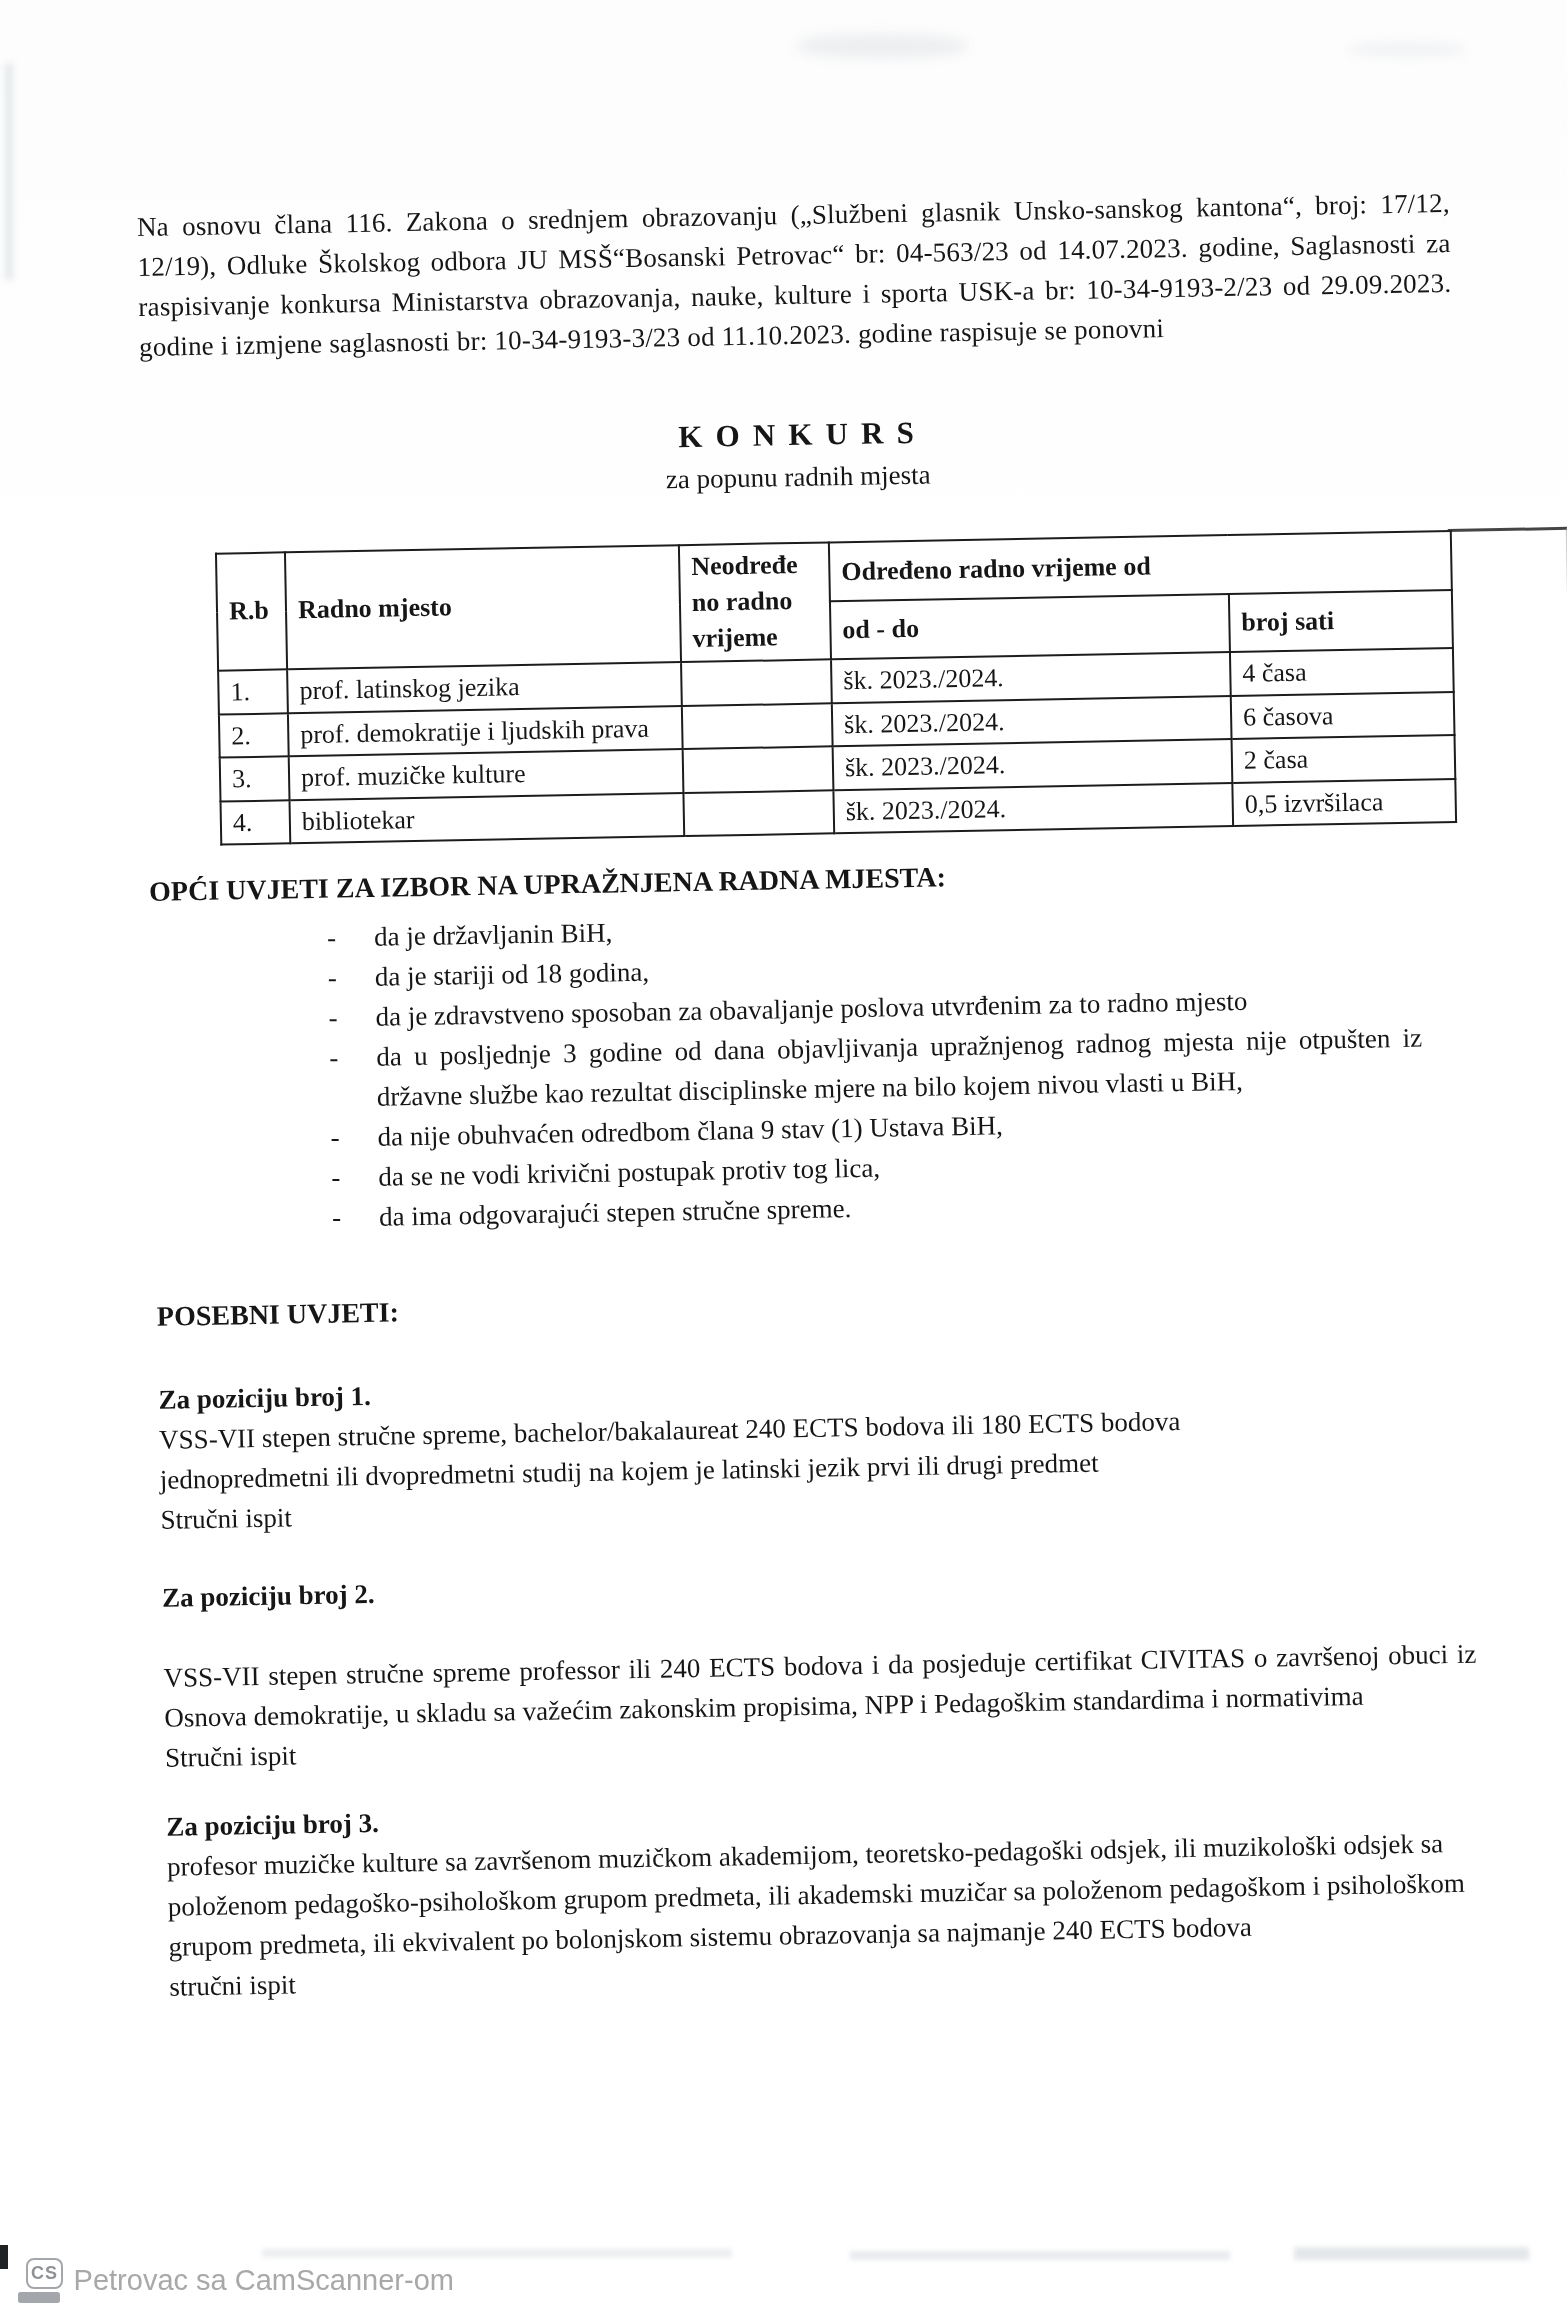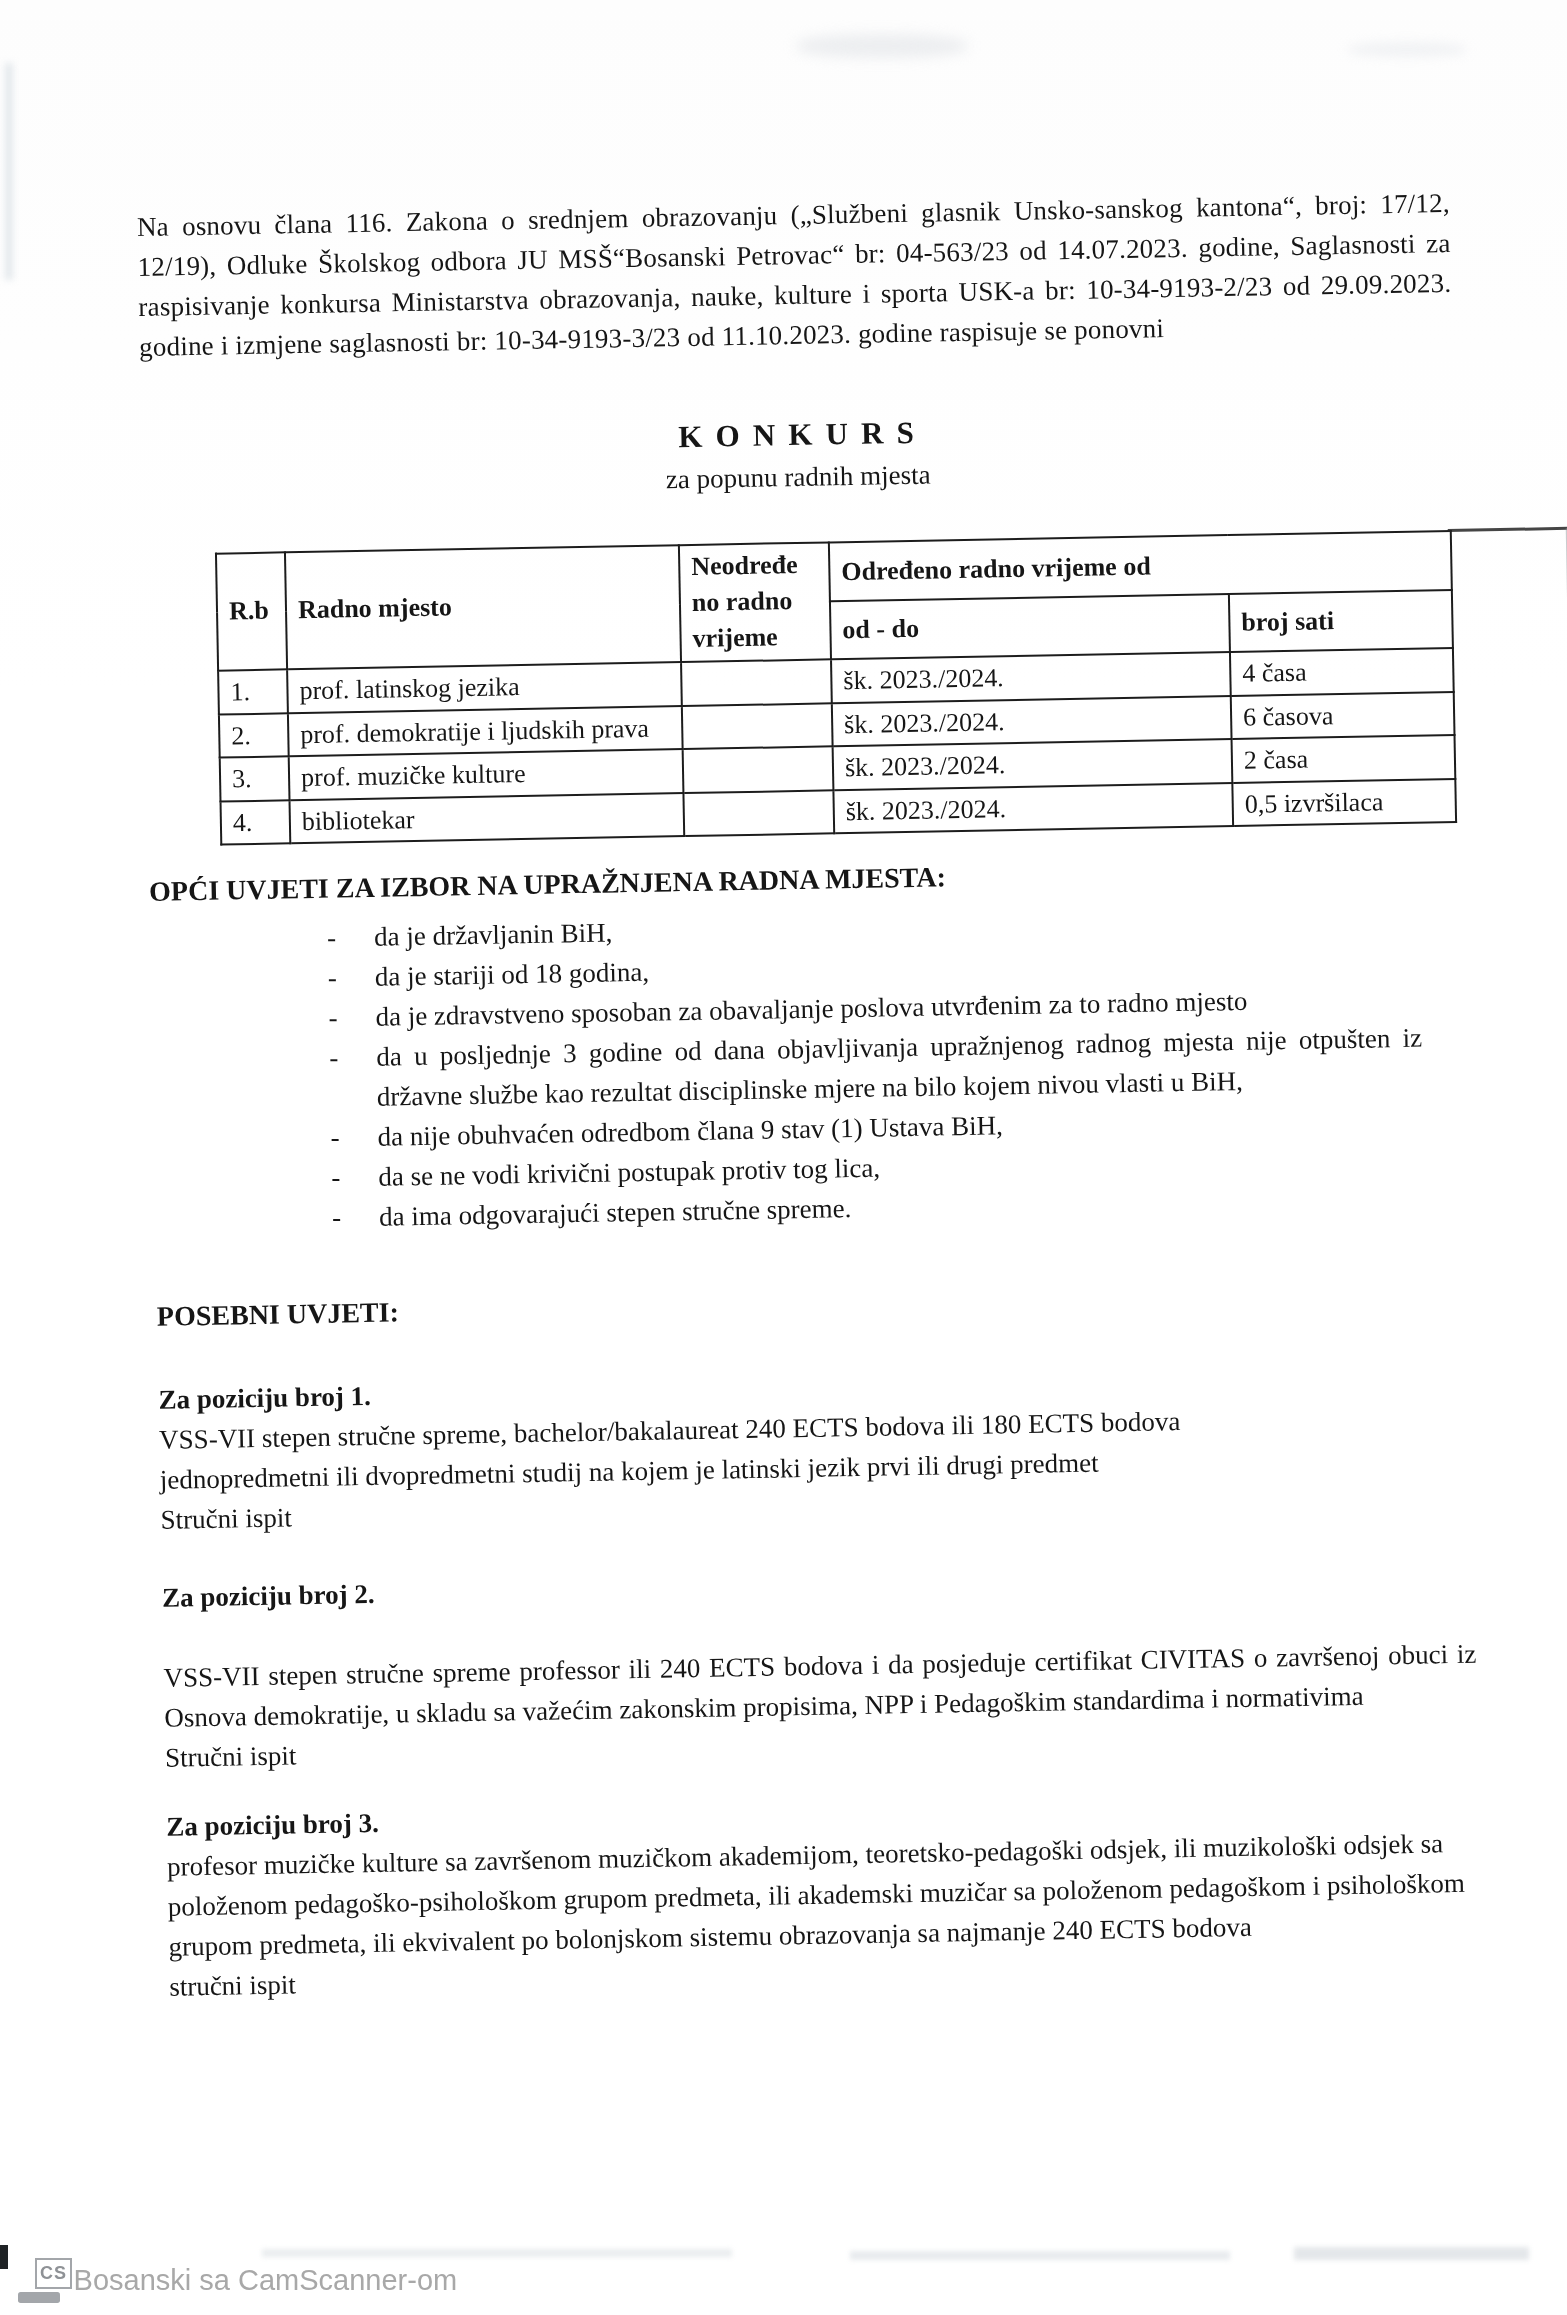--- a/index.html
+++ b/index.html
@@ -146,24 +146,24 @@
     bottom: 12.7px;
     display: flex;
     align-items: center;
     gap: 13.6px;
     font-family: "Liberation Sans", sans-serif;
     color: #a8a8a8;
     font-size: 29px;
   }
   .cs-badge { position: relative; width: 42px; height: 45px; }
   .cs-box {
-    position: absolute; top: 0; left: 17px;
+    position: absolute; top: 0; left: 8px;
     width: 33px; height: 27px;
     border: 2.7px solid #a3a6aa;
-    border-radius: 0;
+    border-radius: 8px;
     display: flex; align-items: center; justify-content: center;
     font-weight: bold; font-size: 18px; color: #8f9296;
     letter-spacing: 0.9px;
     background: #fff;
   }
   .cs-bar {
     position: absolute; bottom: 0; left: 0;
     width: 42px; height: 11.8px;
     background: #a3a6aa;
     border-radius: 2.7px;
@@ -298,17 +298,17 @@
       <div class="pos-note">stručni ispit</div>
     </div>
 
   </div>
 
   <div class="scan-footer">
     <div class="cs-badge">
       <div class="cs-box">CS</div>
       <div class="cs-bar"></div>
     </div>
-    <span>Bosanski sa CamScanner-om</span>
+    <span>Petrovac sa CamScanner-om</span>
   </div>
 
 </div>
 
 
 </body></html>

